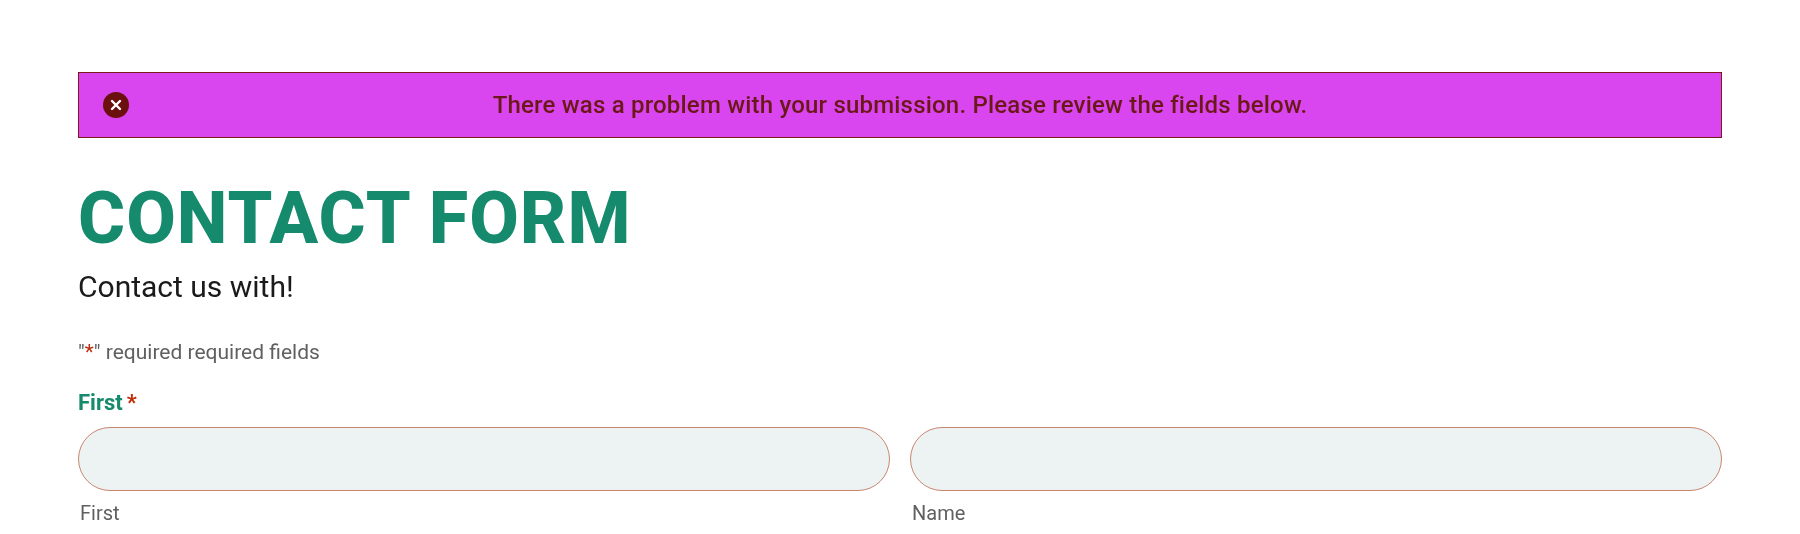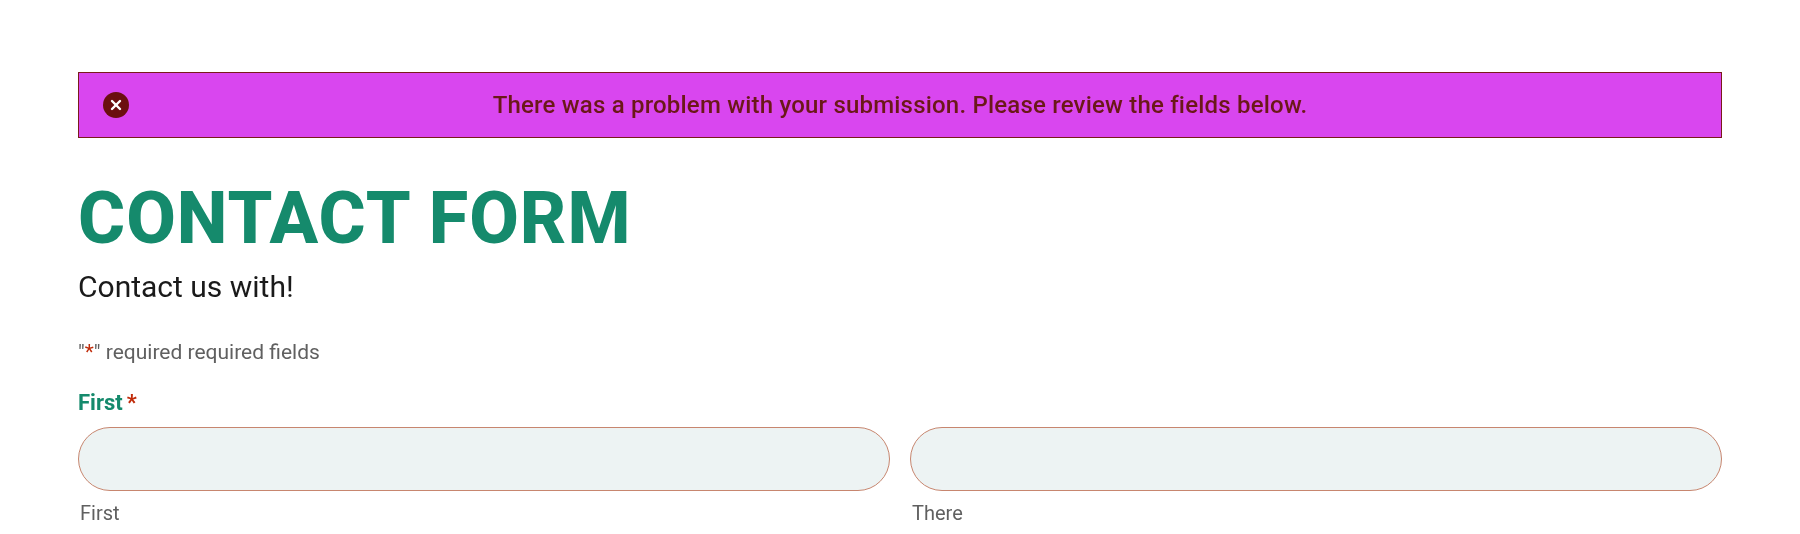--- a/index.html
+++ b/index.html
@@ -115,15 +115,15 @@
   <span>First</span><span class="req">*</span>
 </div>
 
 <div class="name-row">
   <div class="name-col">
     <input type="text" class="text-input" value="" style="">
     <div class="sub-label">First</div>
   </div>
   <div class="name-col">
     <input type="text" class="text-input" value="" style="">
-    <div class="sub-label">There</div>
+    <div class="sub-label">Name</div>
   </div>
 </div>
 
 </body></html>

